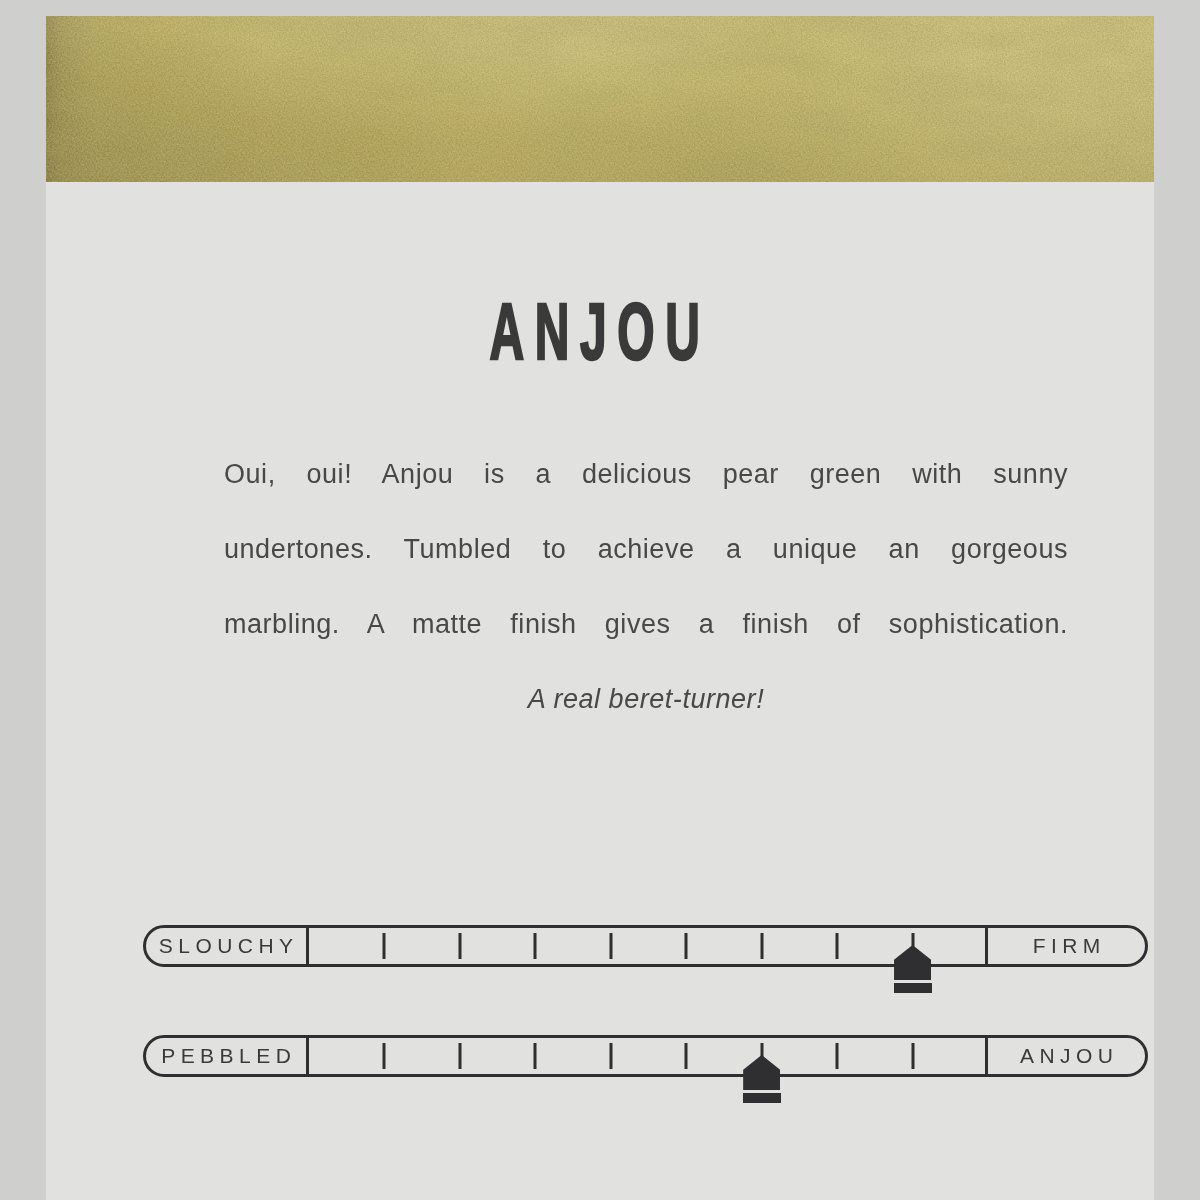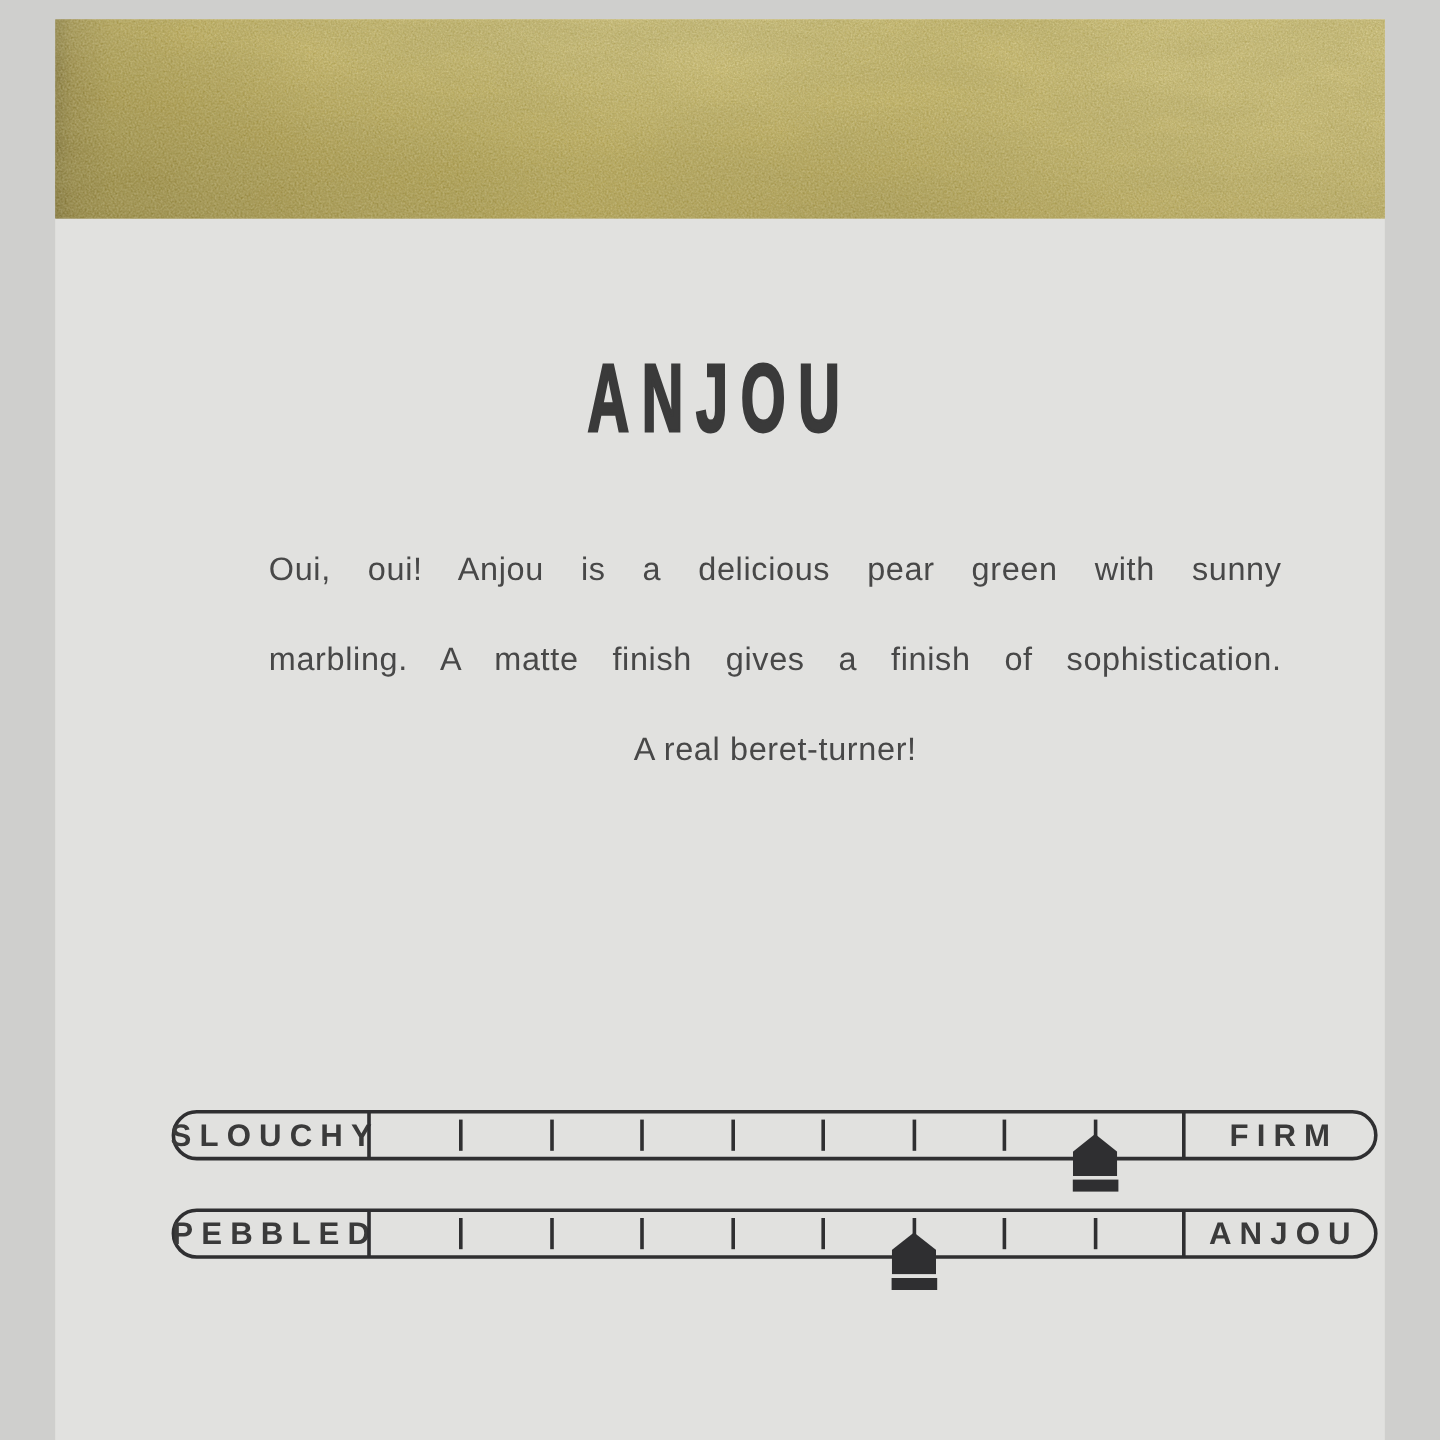--- a/index.html
+++ b/index.html
@@ -52,39 +52,39 @@
   .desc{
     position:absolute;top:421px;left:178px;width:844px;
     color:var(--text);
     font-size:27px;letter-spacing:0.02em;
   }
   .desc-line{height:75px;line-height:75px;white-space:nowrap;}
   .desc-line.justify{
     text-align:justify;text-align-last:justify;
     white-space:normal;height:75px;overflow:hidden;
   }
-  .desc-line.center{text-align:center;}
+  .desc-line.center{text-align:center;font-style:italic;}
 
   
   .slider{
     position:absolute;left:97px;width:1005px;height:42px;
     border:3px solid var(--line);
     border-radius:22px;
     background:transparent;
   }
   .slider .vline{
     position:absolute;top:-1px;bottom:-1px;width:3px;
     background:var(--line);
   }
   .slider .vline.l{left:160px;}
   .slider .vline.r{left:839px;}
   .slider .cap{
     position:absolute;top:0;bottom:0;
     display:flex;align-items:center;justify-content:center;
-    font-weight:700;font-size:26px;letter-spacing:0.26em;
+    font-weight:400;font-size:21px;letter-spacing:0.26em;
     text-indent:0.26em;
     color:var(--ink);white-space:nowrap;
   }
   .slider .cap.left{left:0;width:160px;}
   .slider .cap.right{left:842px;right:0;}
   .slider .tick{
     position:absolute;top:50%;width:3px;height:26px;
     transform:translate(-50%,-50%);
     background:var(--line);
   }
@@ -125,20 +125,21 @@
       <rect width="1200" height="166" filter="url(#gMottle)" opacity="0.35"></rect>
       <rect width="1200" height="166" filter="url(#gFine)" opacity="0.38"></rect>
       <rect width="1200" height="166" filter="url(#gLight)" opacity="0.28"></rect>
     </svg>
   </div>
 
   <div class="title">ANJOU</div>
 
   <div class="desc">
     <div class="desc-line justify">Oui, oui! Anjou is a delicious pear green with sunny</div>
+    <div class="desc-line justify">undertones. Tumbled to achieve a unique an gorgeous</div>
     <div class="desc-line justify">marbling. A matte finish gives a finish of sophistication.</div>
     <div class="desc-line center">A real beret-turner!</div>
   </div>
 
   <div id="sliders-host">
       <div class="slider" style="top: 909px;">
         <div class="cap left">SLOUCHY</div>
         <div class="vline l"></div>
         <div class="tick" style="left: 238.444px;"></div>
         <div class="tick" style="left: 313.889px;"></div>
@@ -148,21 +149,21 @@
         <div class="tick" style="left: 615.667px;"></div>
         <div class="tick" style="left: 691.111px;"></div>
         <div class="tick" style="left: 766.556px;"></div>
         <div class="marker" style="left: 766.556px;">
           <div class="pointer"></div>
           <div class="base"></div>
         </div>
         <div class="vline r"></div>
         <div class="cap right">FIRM</div>
       </div>
-      <div class="slider" style="top: 991px;">
+      <div class="slider" style="top: 1019px;">
         <div class="cap left">PEBBLED</div>
         <div class="vline l"></div>
         <div class="tick" style="left: 238.444px;"></div>
         <div class="tick" style="left: 313.889px;"></div>
         <div class="tick" style="left: 389.333px;"></div>
         <div class="tick" style="left: 464.778px;"></div>
         <div class="tick" style="left: 540.222px;"></div>
         <div class="tick" style="left: 615.667px;"></div>
         <div class="marker" style="left: 615.667px;">
           <div class="pointer"></div>

